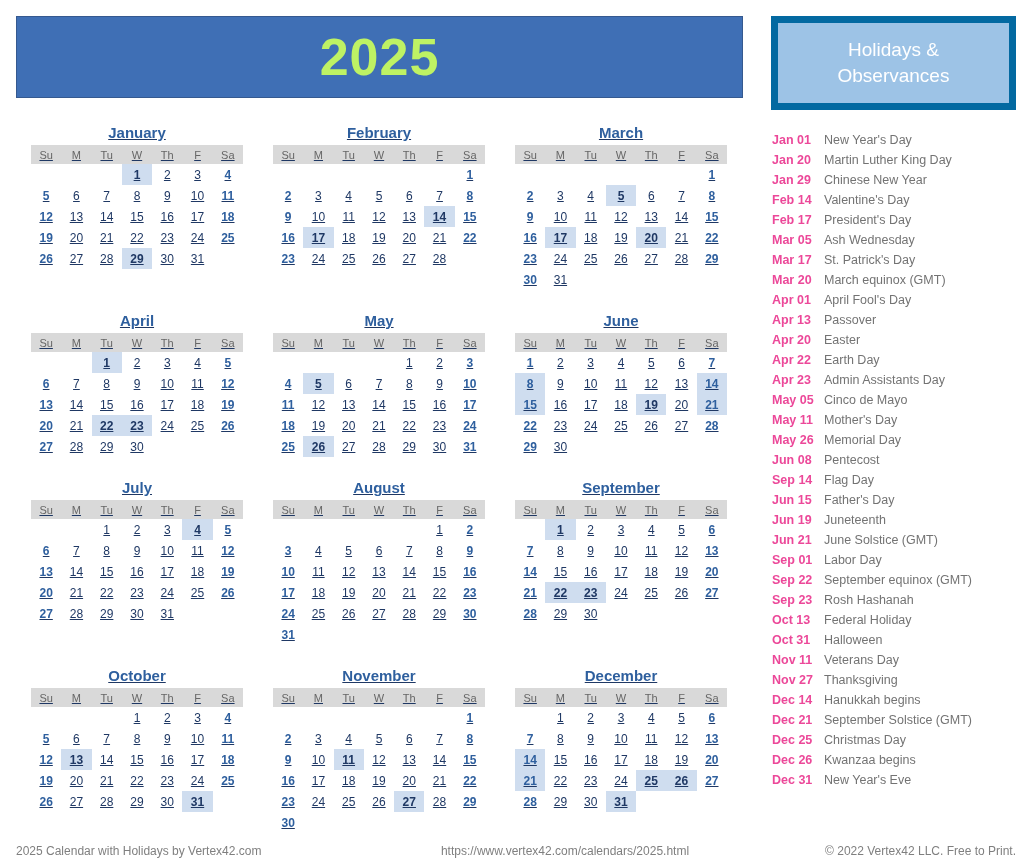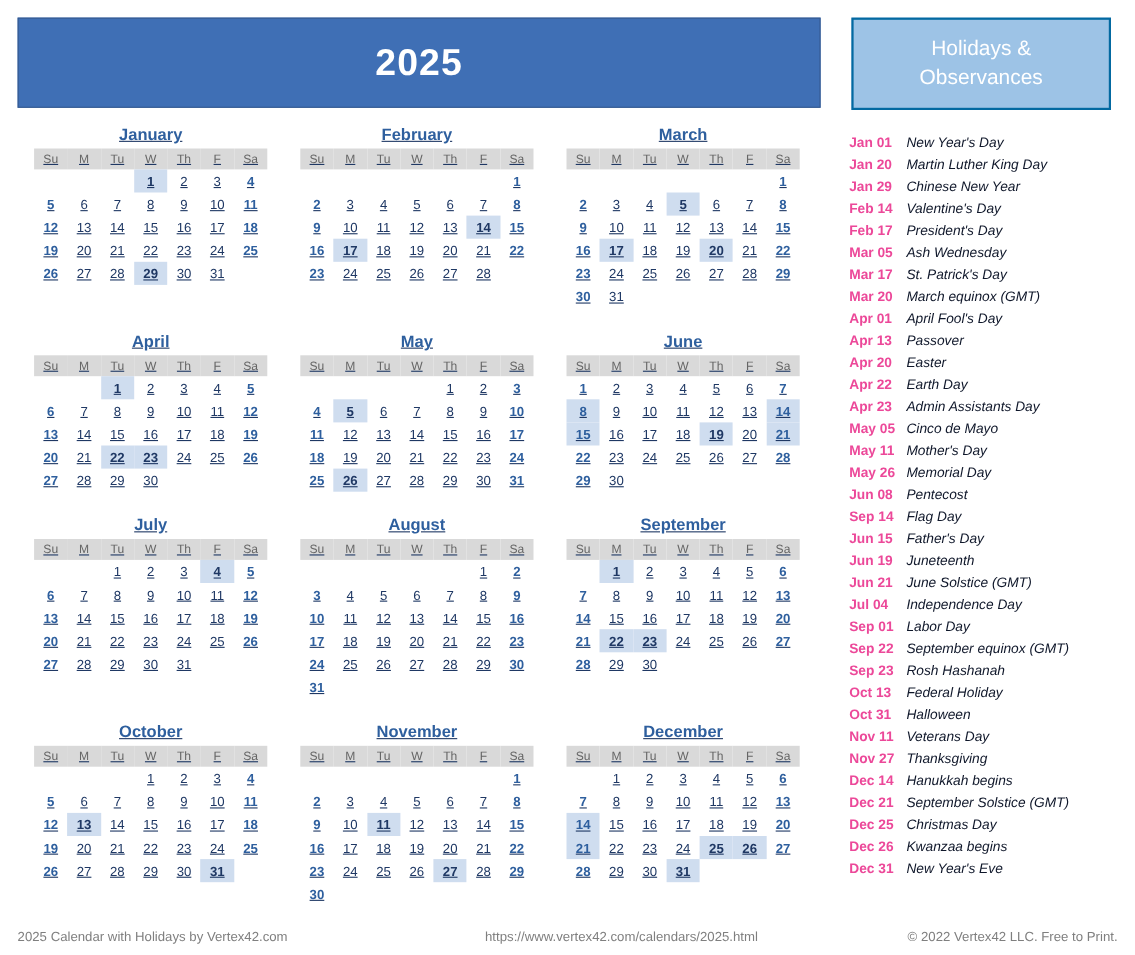--- a/index.html
+++ b/index.html
@@ -32,30 +32,30 @@
     width: 728px;
     height: 80px;
     background: #3f6fb5;
     border: 1px solid #2e5territory;
     border: 1px solid #35598f;
     display: flex;
     align-items: center;
     justify-content: center;
   }
   .title-banner .year {
-    color: #ffffff;
-    font-size: 34px;
+    color: #bef264;
+    font-size: 52px;
     font-weight: bold;
     letter-spacing: 1px;
   }
   .holidays-banner {
     width: 232px;
     height: 80px;
     background: #9dc3e6;
-    border: 2px solid #0369a1;
+    border: 7px solid #0369a1;
     display: flex;
     align-items: center;
     justify-content: center;
     text-align: center;
   }
   .holidays-banner .htitle {
     color: #ffffff;
     font-size: 19px;
     line-height: 26px;
     font-weight: normal;
@@ -135,22 +135,21 @@
     line-height: 20px;
     white-space: nowrap;
   }
   .holiday-date {
     width: 52px;
     color: #ec4899;
     font-weight: bold;
     flex: none;
   }
   .holiday-name {
-    color: #0f172a;
-    font-style: italic;
+    color: #737373;
   }
 
   .footer {
     position: absolute;
     left: 16px;
     right: 16px;
     bottom: 10px;
     display: flex;
     align-items: center;
     font-size: 12px;
@@ -1043,24 +1042,20 @@
         </div>
         <div class="holiday-row">
           <div class="holiday-date">Jun 19</div>
           <div class="holiday-name">Juneteenth</div>
         </div>
         <div class="holiday-row">
           <div class="holiday-date">Jun 21</div>
           <div class="holiday-name">June Solstice (GMT)</div>
         </div>
         <div class="holiday-row">
-          <div class="holiday-date">Jul 04</div>
-          <div class="holiday-name">Independence Day</div>
-        </div>
-        <div class="holiday-row">
           <div class="holiday-date">Sep 01</div>
           <div class="holiday-name">Labor Day</div>
         </div>
         <div class="holiday-row">
           <div class="holiday-date">Sep 22</div>
           <div class="holiday-name">September equinox (GMT)</div>
         </div>
         <div class="holiday-row">
           <div class="holiday-date">Sep 23</div>
           <div class="holiday-name">Rosh Hashanah</div>

